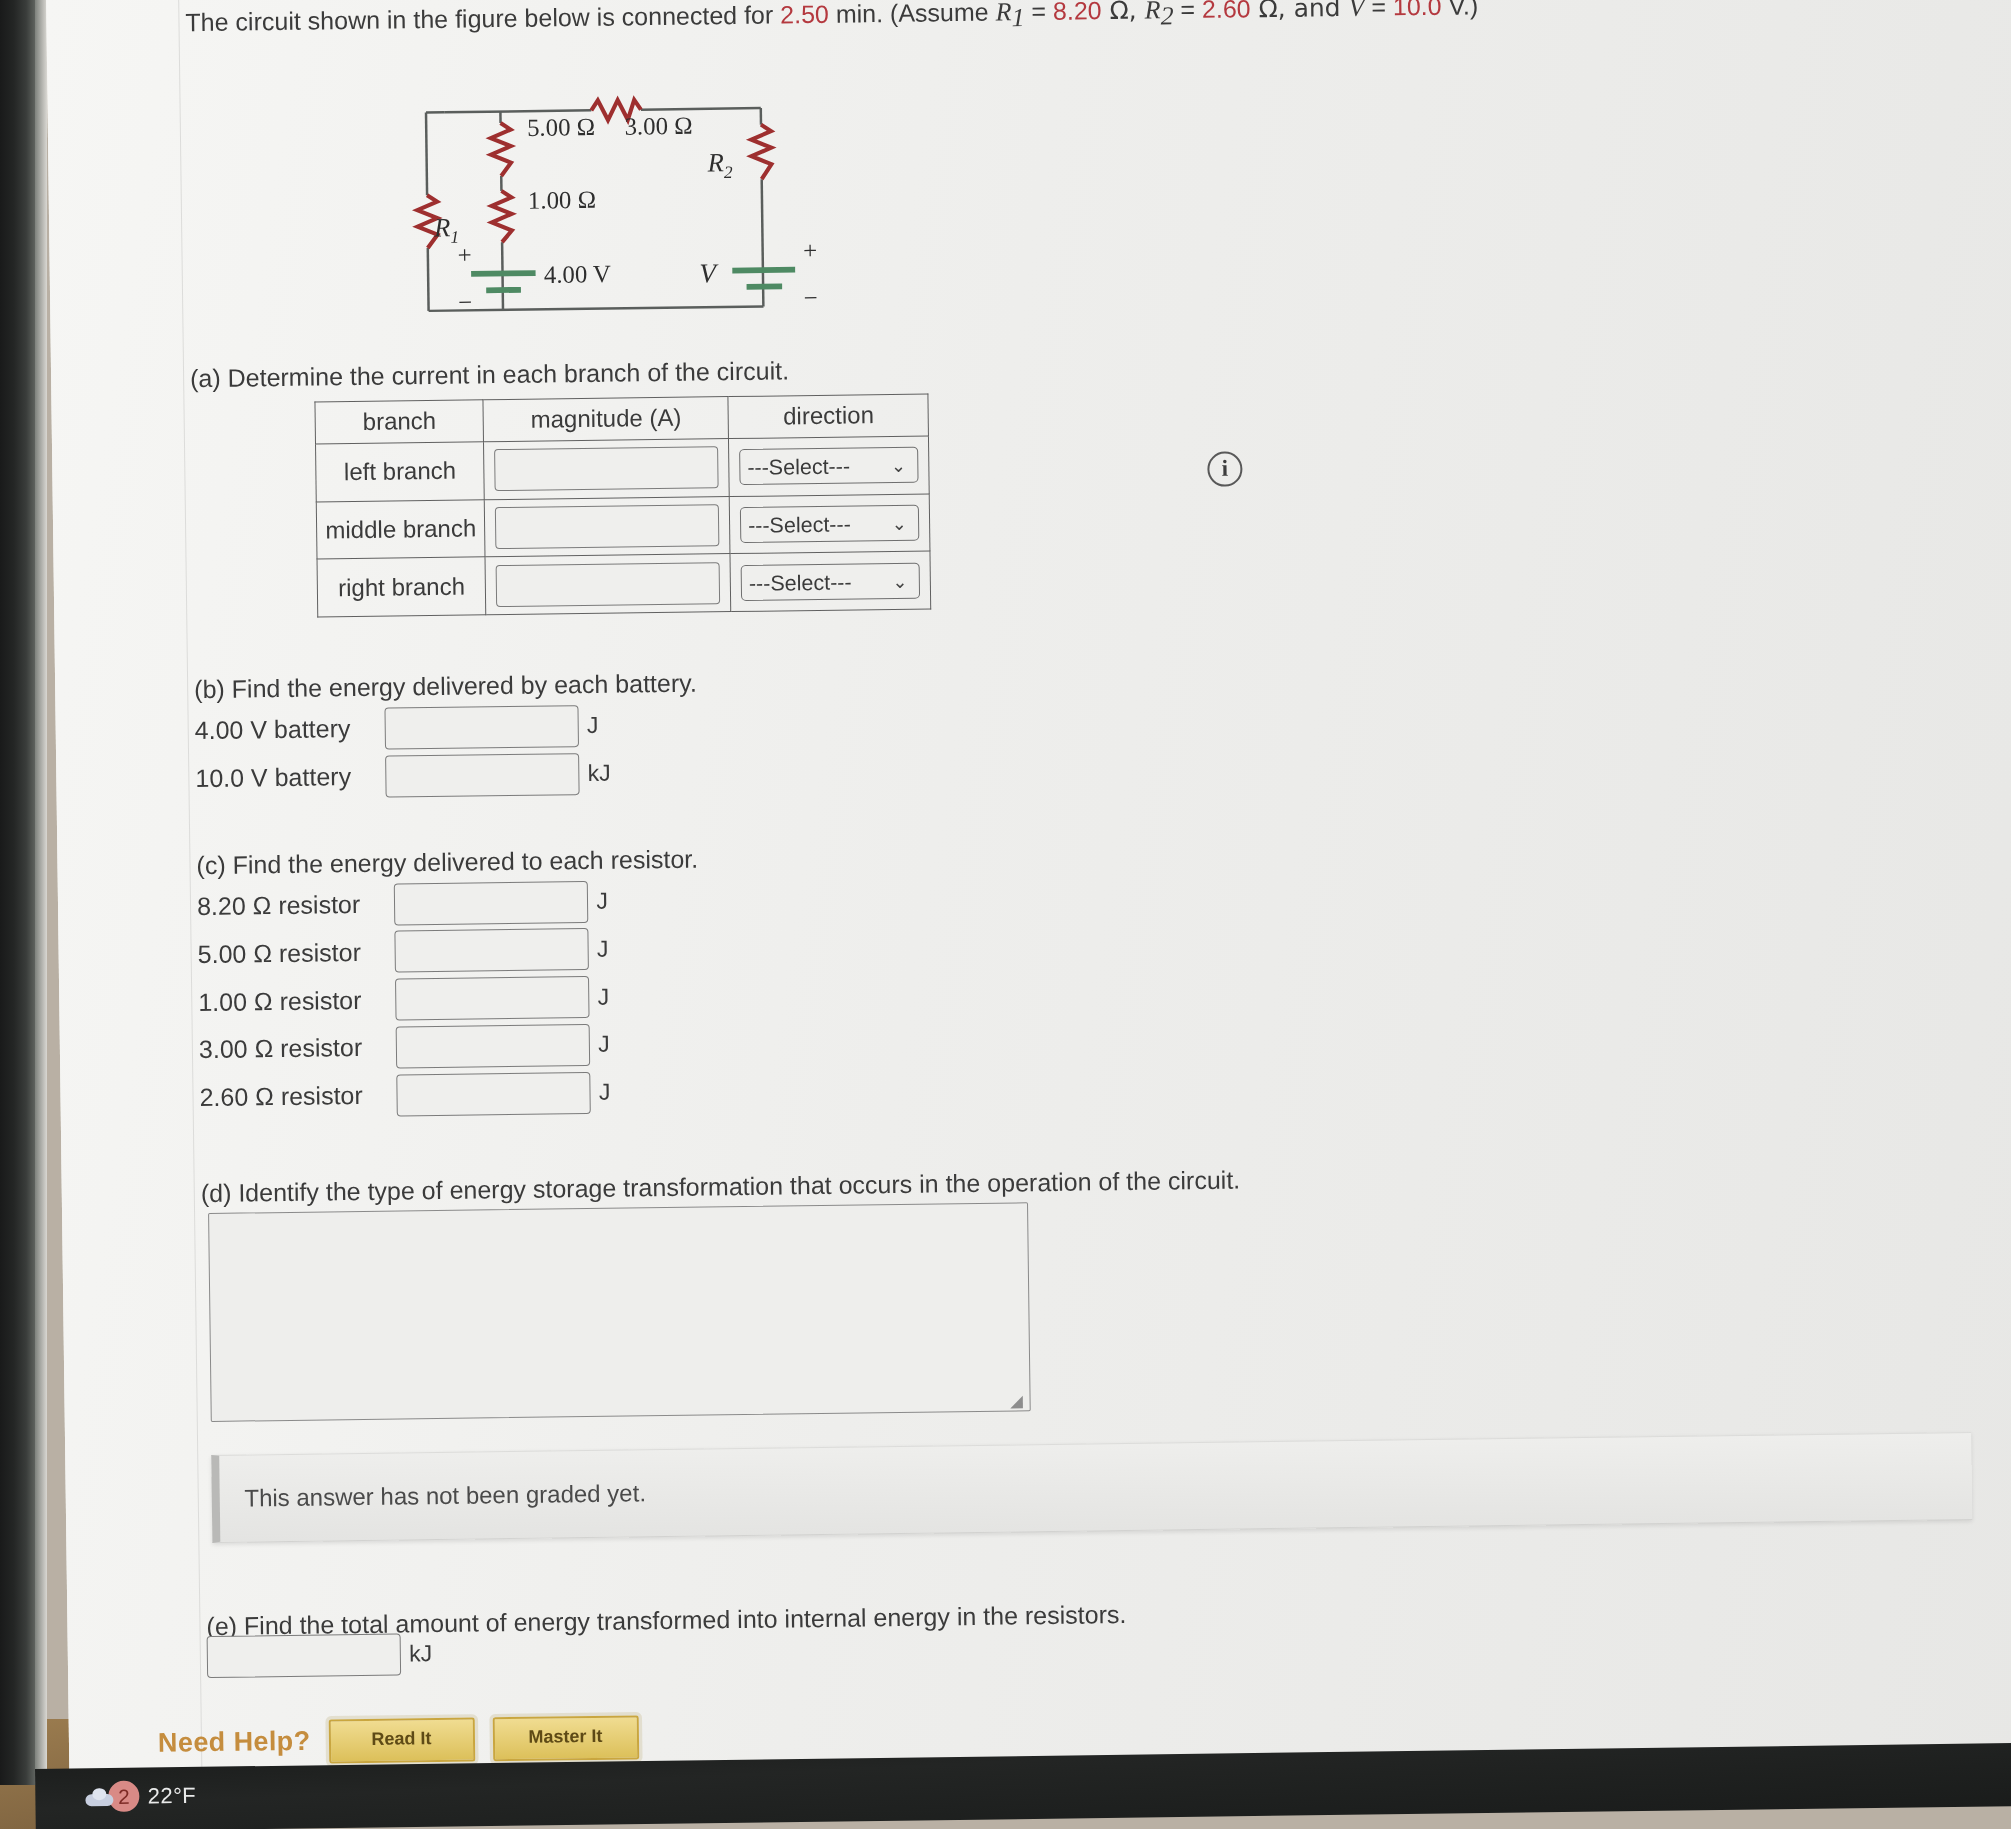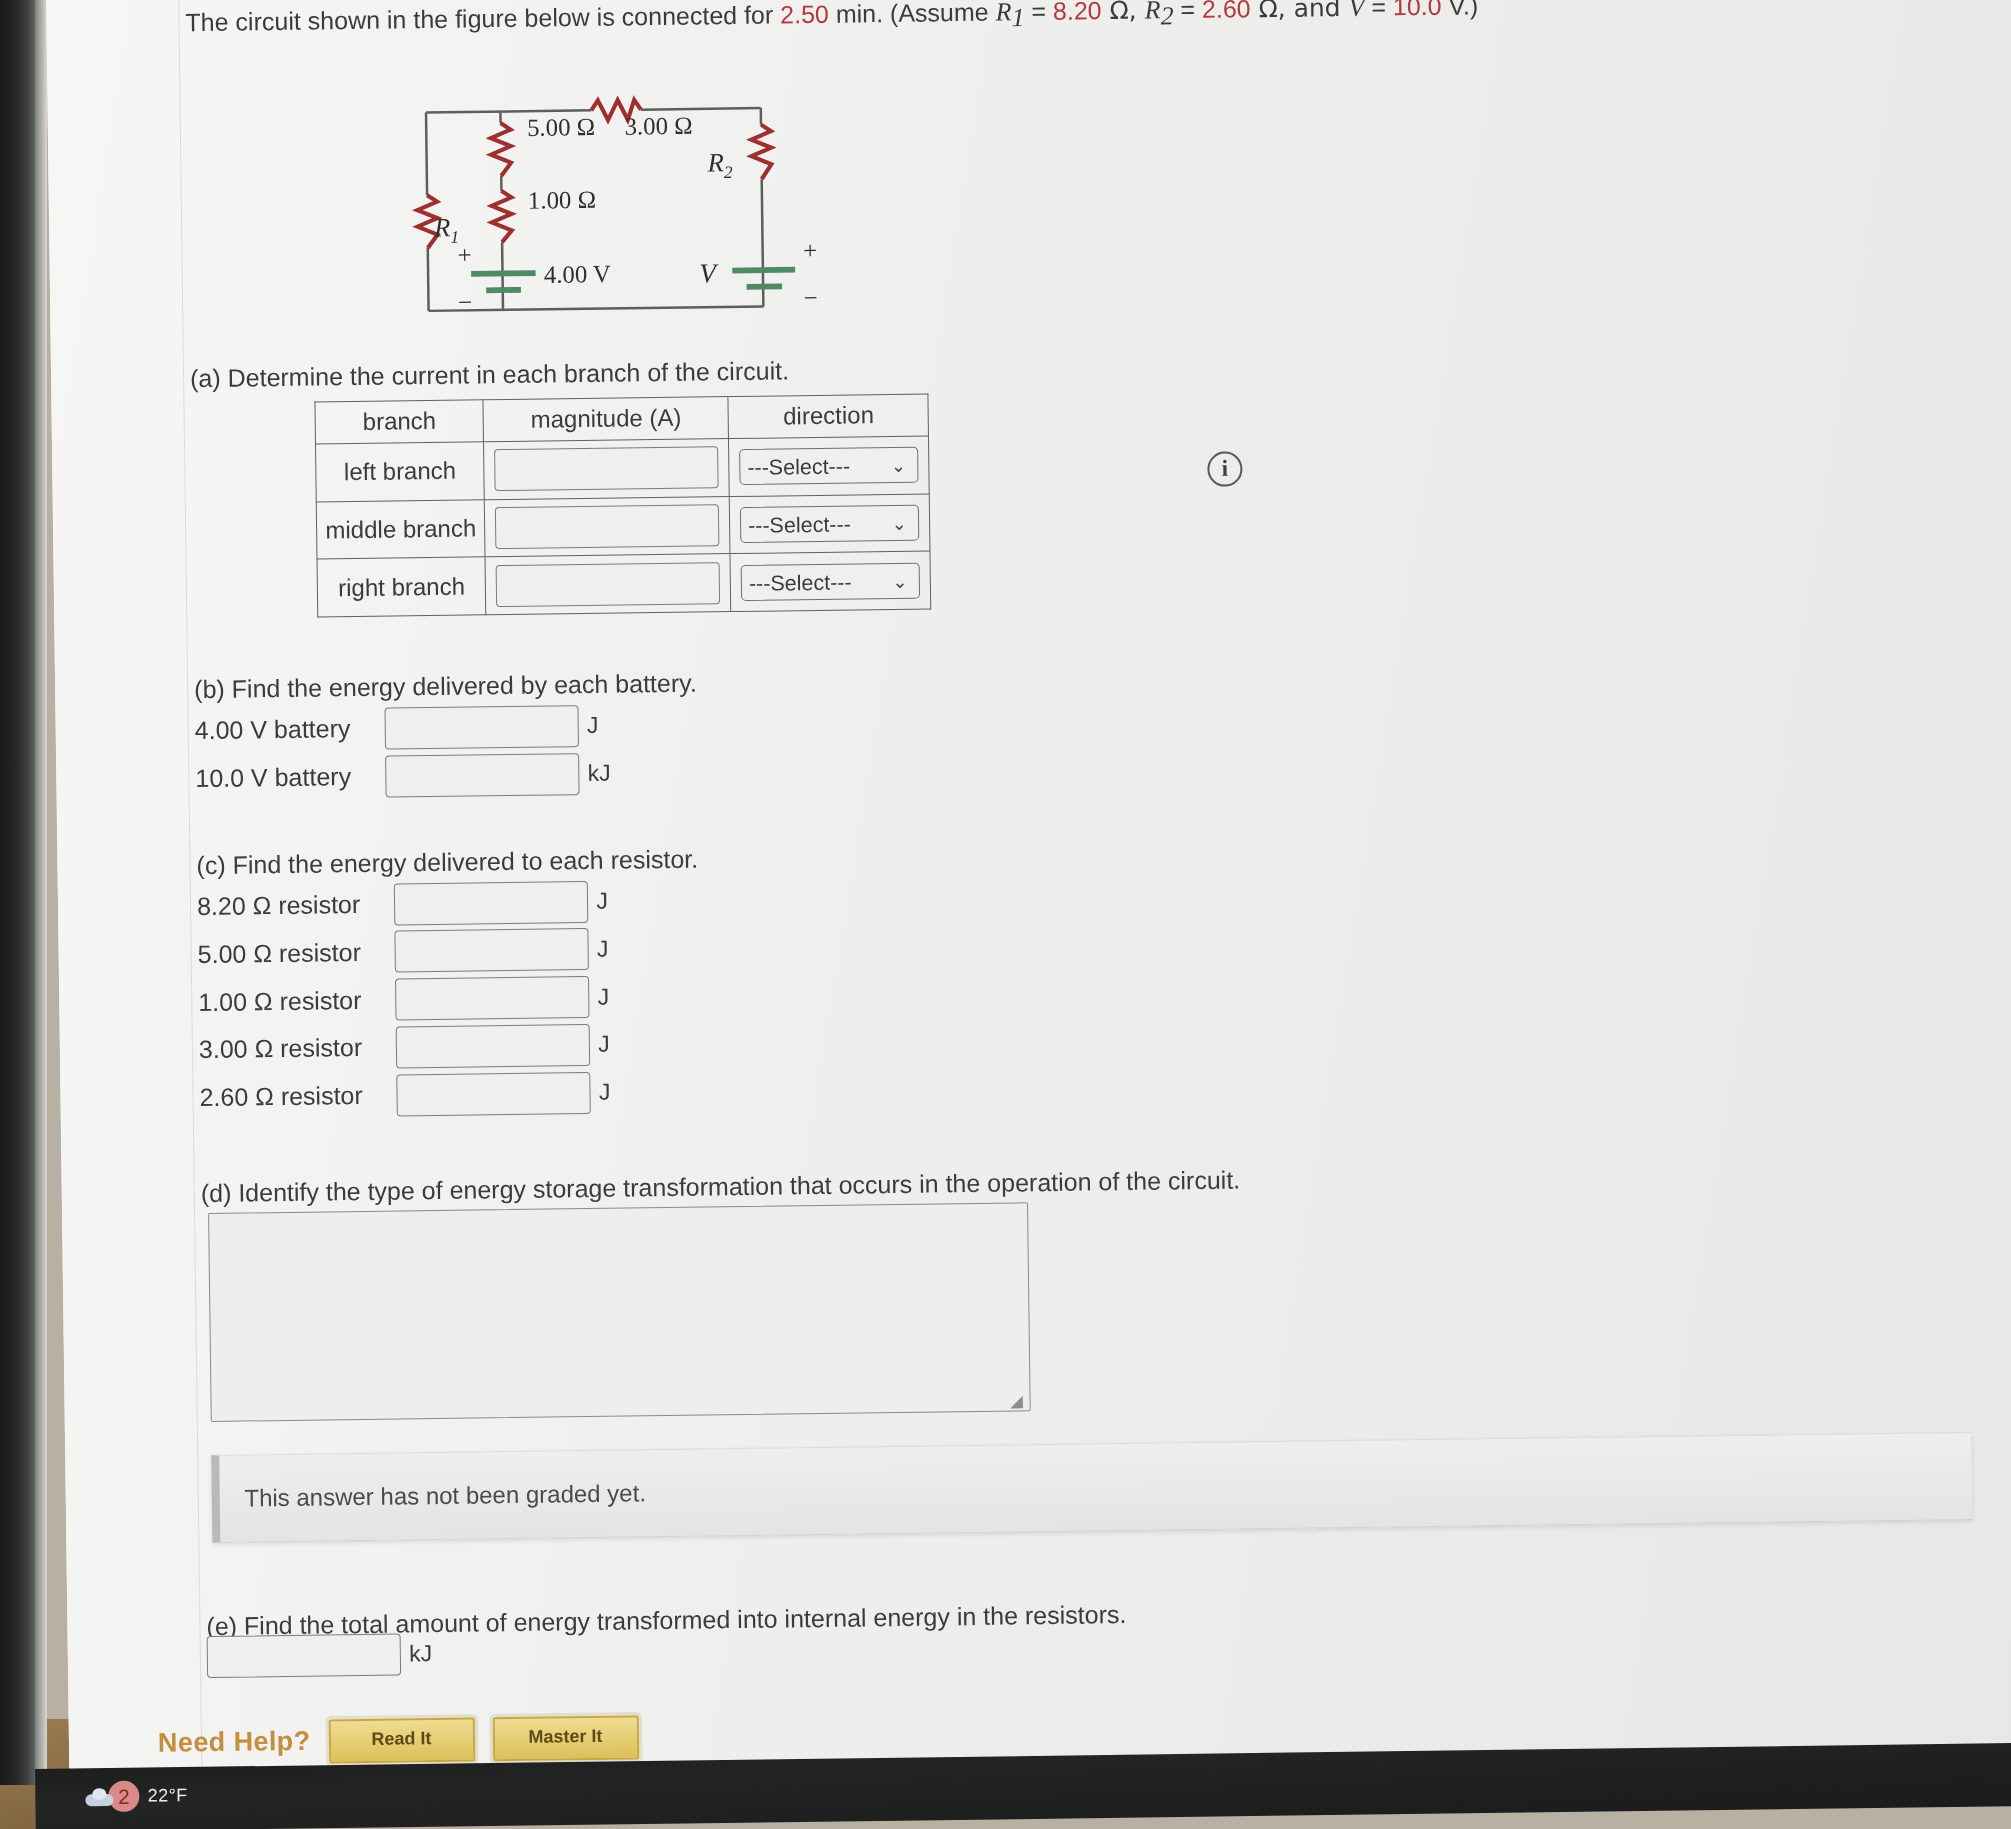--- a/index.html
+++ b/index.html
@@ -69,21 +69,21 @@
     border-radius:50%;background:#dfe4ef;
   }
   .badge{
     width:31px;height:31px;border-radius:50%;
     background:#d98a86;color:#7d2b26;
     font-size:20.7px;line-height:31px;text-align:center;
     font-family:"Liberation Sans", sans-serif;
     margin-left:-13.2px;
   }
   .temp{
-    color:#e9eaea;font-size:18px;font-family:"Liberation Sans", sans-serif;
+    color:#e9eaea;font-size:22px;font-family:"Liberation Sans", sans-serif;
     letter-spacing:0.4px;
   }
   
   .qtext{
     font-family:"Liberation Sans", sans-serif;
     font-size:25px;color:#3b3b3b;line-height:1.35;
   }
   .red{color:#b4393f;}
   .ital{font-style:italic;font-family:"Liberation Serif", serif;font-size:26px;}
   sub{font-size:.62em;}

